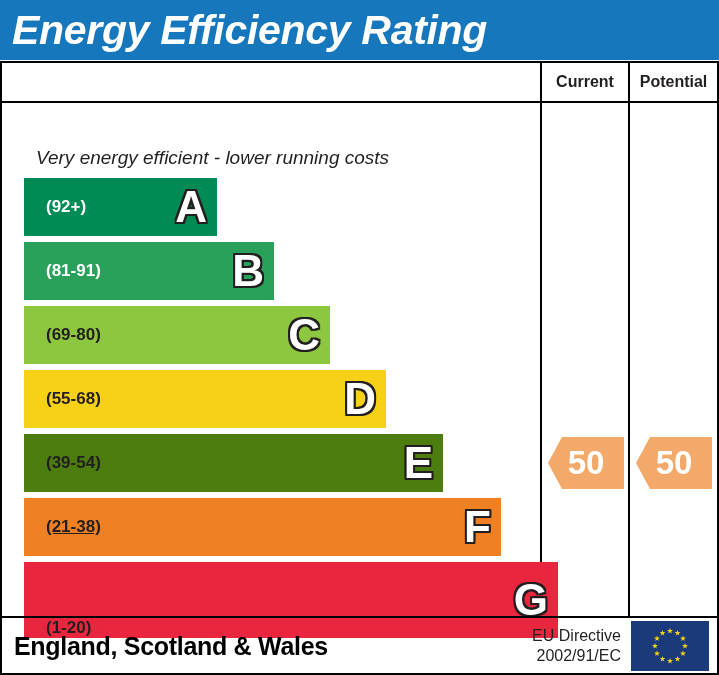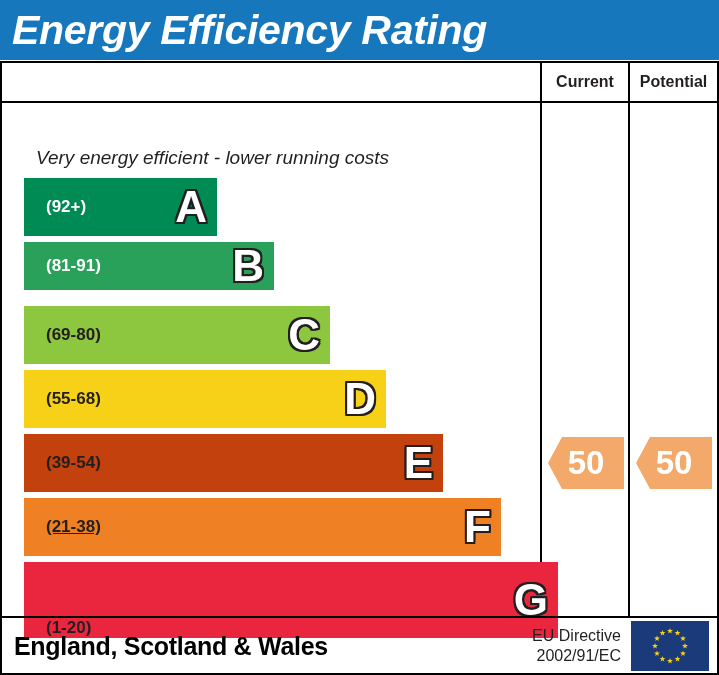--- a/index.html
+++ b/index.html
@@ -197,33 +197,33 @@
     <div class="vdiv vdiv-1"></div>
     <div class="vdiv vdiv-2"></div>
 
     <div class="body">
       <div class="caption caption-top">Very energy efficient - lower running costs</div>
       <div id="bands-host">
           <div class="band" style="top: 75px; width: 193px; height: 58px; background: rgb(0, 139, 84);">
             <span class="range" style="color: rgb(255, 255, 255);">(92+)</span>
             <span class="letter">A</span>
           </div>
-          <div class="band" style="top: 139px; width: 250px; height: 48px; background: rgb(42, 161, 91);">
+          <div class="band" style="top: 139px; width: 250px; height: 58px; background: rgb(42, 161, 91);">
             <span class="range" style="color: rgb(255, 255, 255);">(81-91)</span>
             <span class="letter">B</span>
           </div>
           <div class="band" style="top: 203px; width: 306px; height: 58px; background: rgb(141, 198, 63);">
             <span class="range" style="color: rgb(35, 31, 32);">(69-80)</span>
             <span class="letter">C</span>
           </div>
           <div class="band" style="top: 267px; width: 362px; height: 58px; background: rgb(247, 209, 23);">
             <span class="range" style="color: rgb(35, 31, 32);">(55-68)</span>
             <span class="letter">D</span>
           </div>
-          <div class="band" style="top: 331px; width: 419px; height: 58px; background: #c2410c;">
+          <div class="band" style="top: 331px; width: 419px; height: 58px; background: #4d7c0f;">
             <span class="range" style="color: rgb(35, 31, 32);">(39-54)</span>
             <span class="letter">E</span>
           </div>
           <div class="band" style="top: 395px; width: 477px; height: 58px; background: rgb(239, 128, 35);">
             <span class="range" style="color: rgb(35, 31, 32); text-decoration: underline;">(21-38)</span>
             <span class="letter">F</span>
           </div>
           <div class="band" style="top: 459px; width: 534px; height: 76px; background: rgb(233, 38, 62); align-items: flex-end;">
             <span class="range" style="color: rgb(35, 31, 32);">(1-20)</span>
             <span class="letter">G</span>

